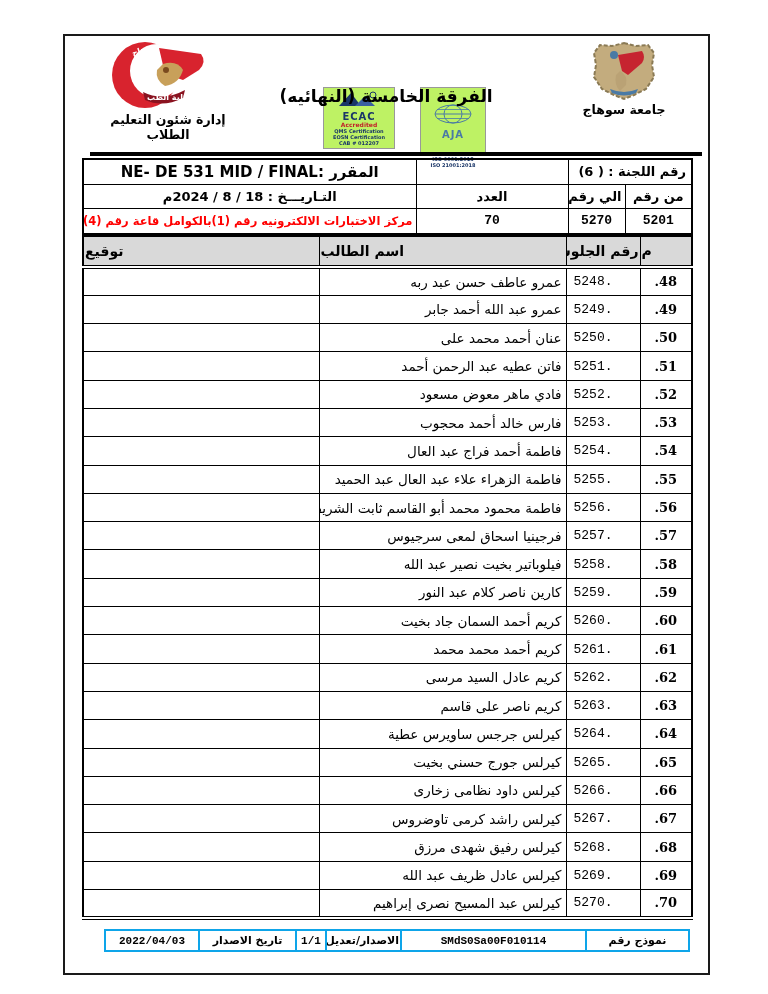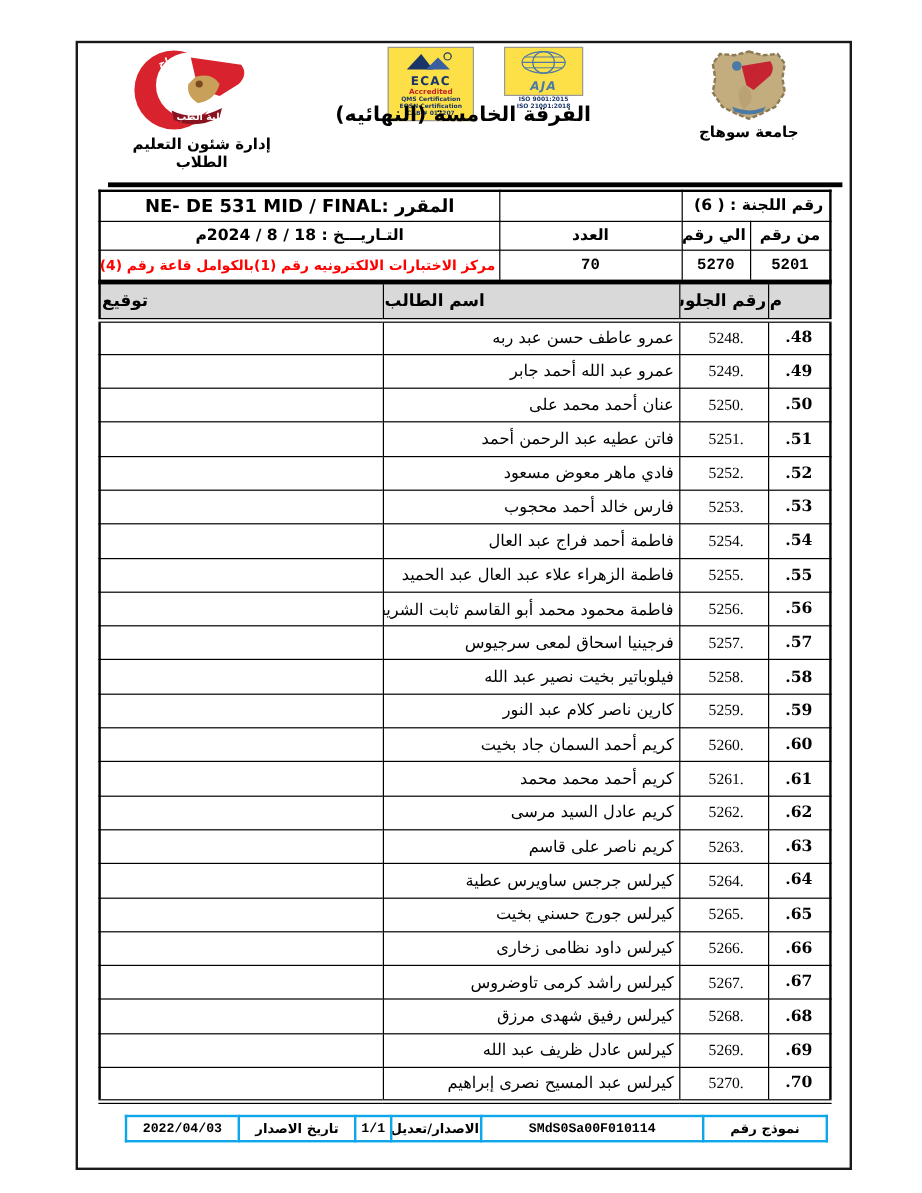--- a/index.html
+++ b/index.html
@@ -11,21 +11,21 @@
   
   .page-frame{left:63px;top:34px;width:647px;height:941px;border:2px solid #1a1a1a;box-sizing:border-box;}
 
   
   .left-logo{left:103px;top:40px;width:112px;height:72px;}
   .left-label{left:88px;top:112px;width:160px;text-align:center;font-weight:bold;font-size:12.5px;}
   .right-logo{left:584px;top:41px;width:80px;height:60px;}
   .right-labels{left:572px;top:102px;width:104px;text-align:center;font-weight:bold;font-size:12.5px;line-height:15px;}
   .cert-ecac{left:314px;top:39px;width:90px;text-align:center;}
   .cert-aja{left:410px;top:39px;width:86px;text-align:center;}
-  .cert-box{border:1px solid #999;background:#fde047;display:inline-block;}
+  .cert-box{border:1px solid #999;background:#bef264;display:inline-block;margin-top:48px;}
   .ecac-name{font-weight:bold;color:#1a3668;font-size:10px;letter-spacing:1px;line-height:9px;}
   .ecac-accredited{color:#c2222a;font-weight:bold;font-size:6px;line-height:7px;}
   .cert-small{font-size:5px;color:#1a3668;font-weight:bold;line-height:6px;}
   .titles{left:266px;top:86px;width:240px;text-align:center;font-weight:bold;font-size:17px;line-height:21.5px;direction:rtl;}
   .head-rule{left:90px;top:152px;width:612px;height:3.5px;background:#000;}
 
   
   table{border-collapse:collapse;table-layout:fixed;}
   .info-table{left:82px;top:158px;width:609px;direction:rtl;}
   .info-table td{border:1px solid #000;height:23.5px;text-align:center;font-weight:bold;font-size:13px;vertical-align:middle;padding:0 3px;overflow:hidden;white-space:nowrap;}
@@ -35,21 +35,21 @@
   .info-table .cell-center{color:#ff0000;font-size:11.5px;}
   .num-serif{font-family:Liberation Mono, monospace;}
 
   
   .students-table{left:82px;top:235px;width:609px;direction:rtl;border:2px solid #000;}
   .students-table td,.students-table th{border:1px solid #000;vertical-align:middle;overflow:hidden;white-space:nowrap;}
   .students-table thead th{background:#d9d9d9;height:26px;font-weight:bold;font-size:14px;text-align:left;border-bottom:4px double #000;}
   .students-table tbody tr{height:28.3px;}
   .students-table tbody tr:last-child td{border-bottom:4px double #000;}
   .c-no{direction:rtl;text-align:center;font-weight:bold;font-size:13px;font-family:"DejaVu Serif",serif;}
-  .c-seat{direction:ltr;text-align:left;padding-left:24px;font-size:13px;font-family:Liberation Serif, serif;}
+  .c-seat{direction:ltr;text-align:left;padding-left:7px;font-size:13px;font-family:Liberation Mono, monospace;}
   .c-name{text-align:right;padding-right:4px;font-size:13.5px;}
 
   
   .footer-table{left:104px;top:929px;width:584px;direction:rtl;}
   .footer-table td{border:2px solid #0ea5e9;height:17px;text-align:center;font-weight:bold;font-size:11px;vertical-align:middle;white-space:nowrap;overflow:hidden;}
 </style>
 </head>
 <body>
 
 <div class="abs page-frame"></div>
@@ -76,21 +76,21 @@
       <circle cx="38" cy="5" r="3" fill="none" stroke="#1a3668" stroke-width="1"></circle>
     </svg>
     <div class="ecac-name">ECAC</div>
     <div class="ecac-accredited">Accredited</div>
     <div class="cert-small">QMS Certification</div>
     <div class="cert-small">EOSN Certification</div>
     <div class="cert-small">CAB # 012207</div>
   </div>
 </div>
 <div class="abs cert-aja">
-  <div class="cert-box" style="width:64px;padding:2px 0;font-style:italic;">
+  <div class="cert-box" style="width:64px;padding:16px 0;">
     <svg width="44" height="22" viewBox="0 0 44 22">
       <ellipse cx="22" cy="10" rx="18" ry="9" fill="none" stroke="#4a7aa5" stroke-width="1"></ellipse>
       <ellipse cx="22" cy="10" rx="9" ry="9" fill="none" stroke="#4a7aa5" stroke-width="1"></ellipse>
       <line x1="4" y1="10" x2="40" y2="10" stroke="#4a7aa5" stroke-width="1"></line>
       <line x1="6" y1="5.5" x2="38" y2="5.5" stroke="#4a7aa5" stroke-width="0.8"></line>
       <line x1="6" y1="14.5" x2="38" y2="14.5" stroke="#4a7aa5" stroke-width="0.8"></line>
     </svg>
     <div class="ecac-name" style="color:#4a7aa5;">AJA</div>
   </div>
   <div class="cert-small">ISO 9001:2015</div>

